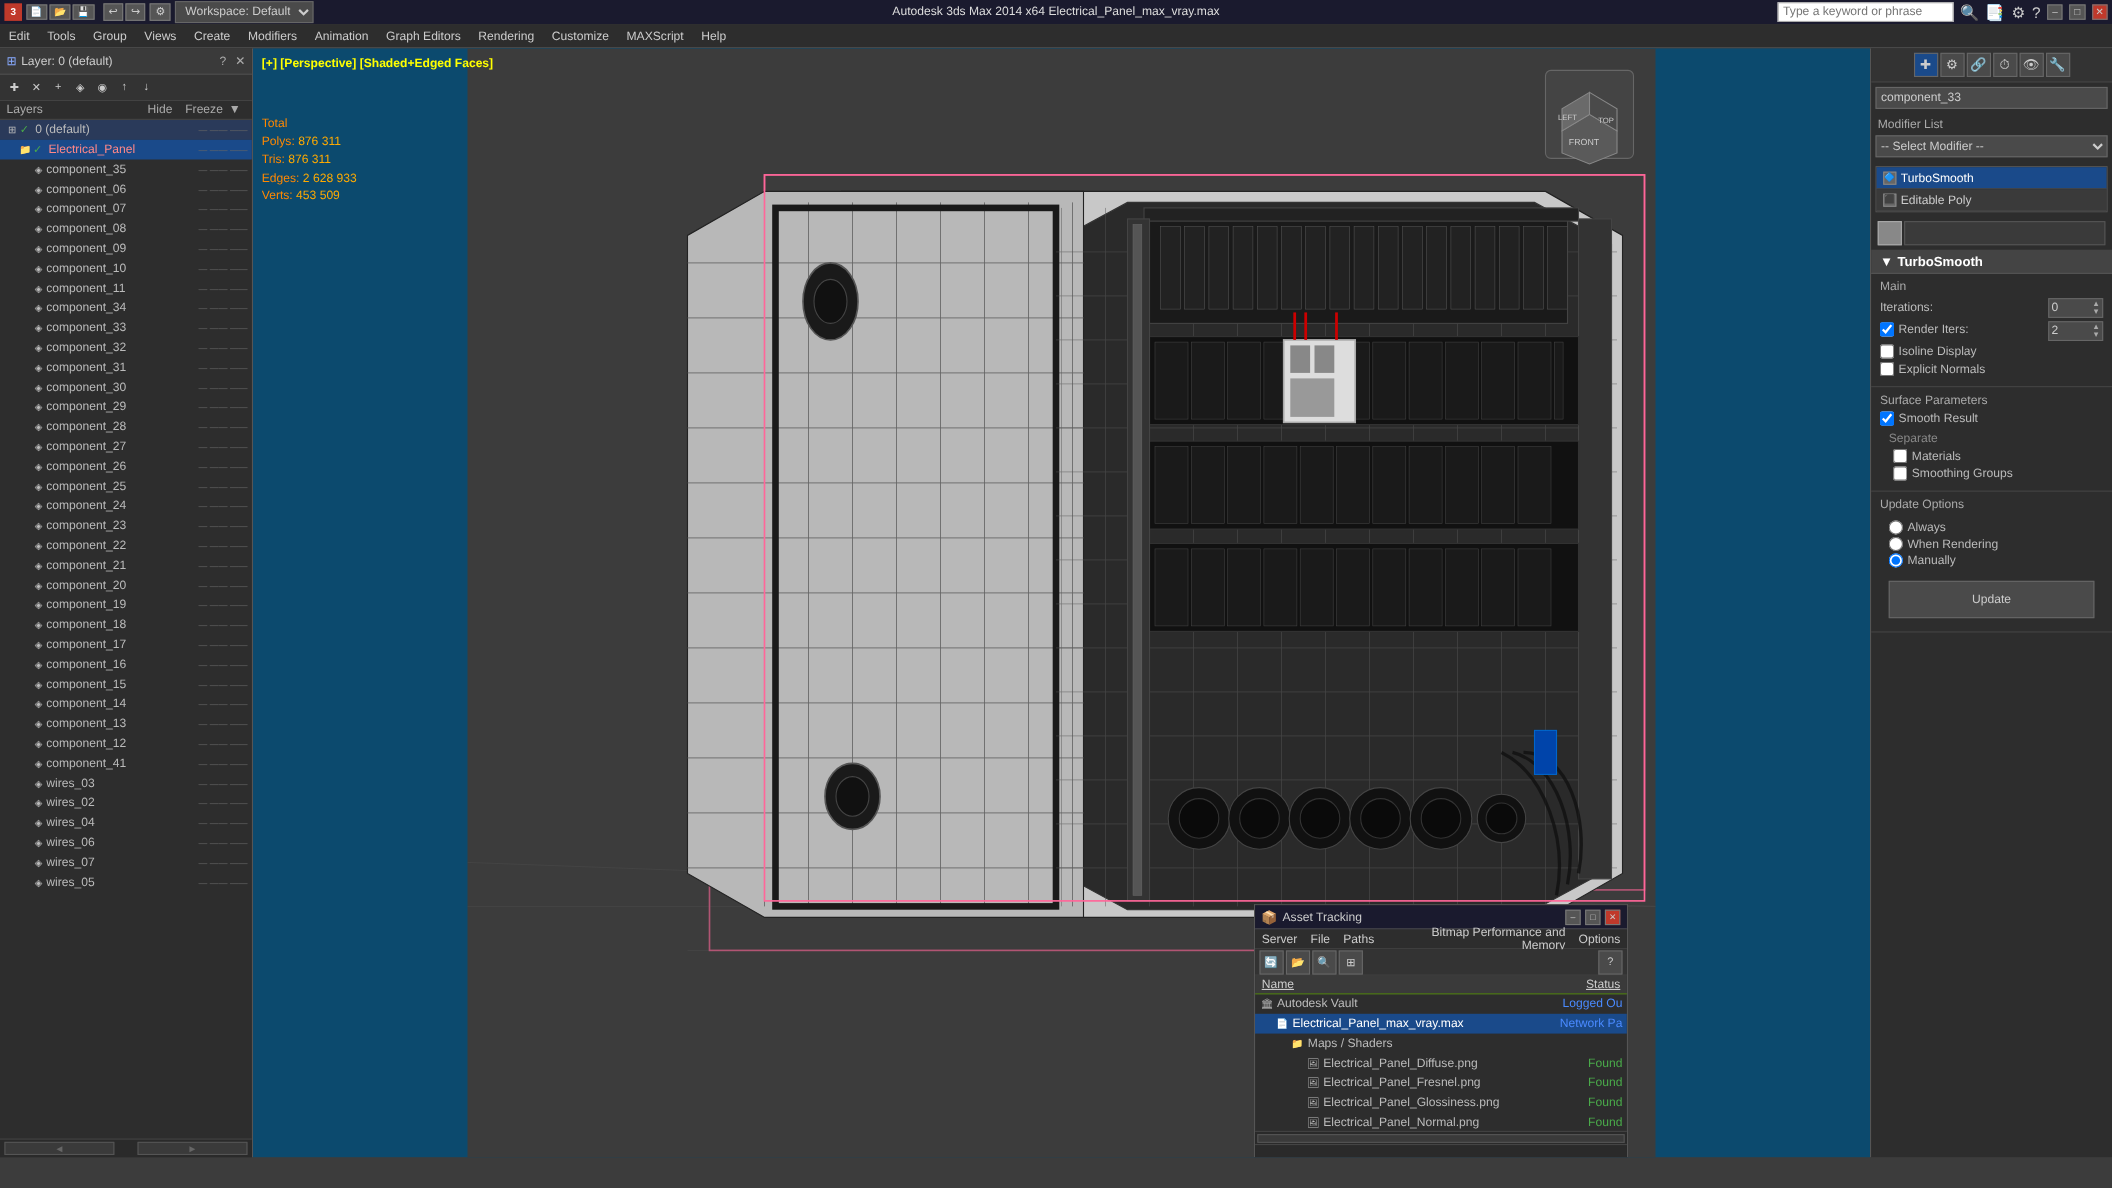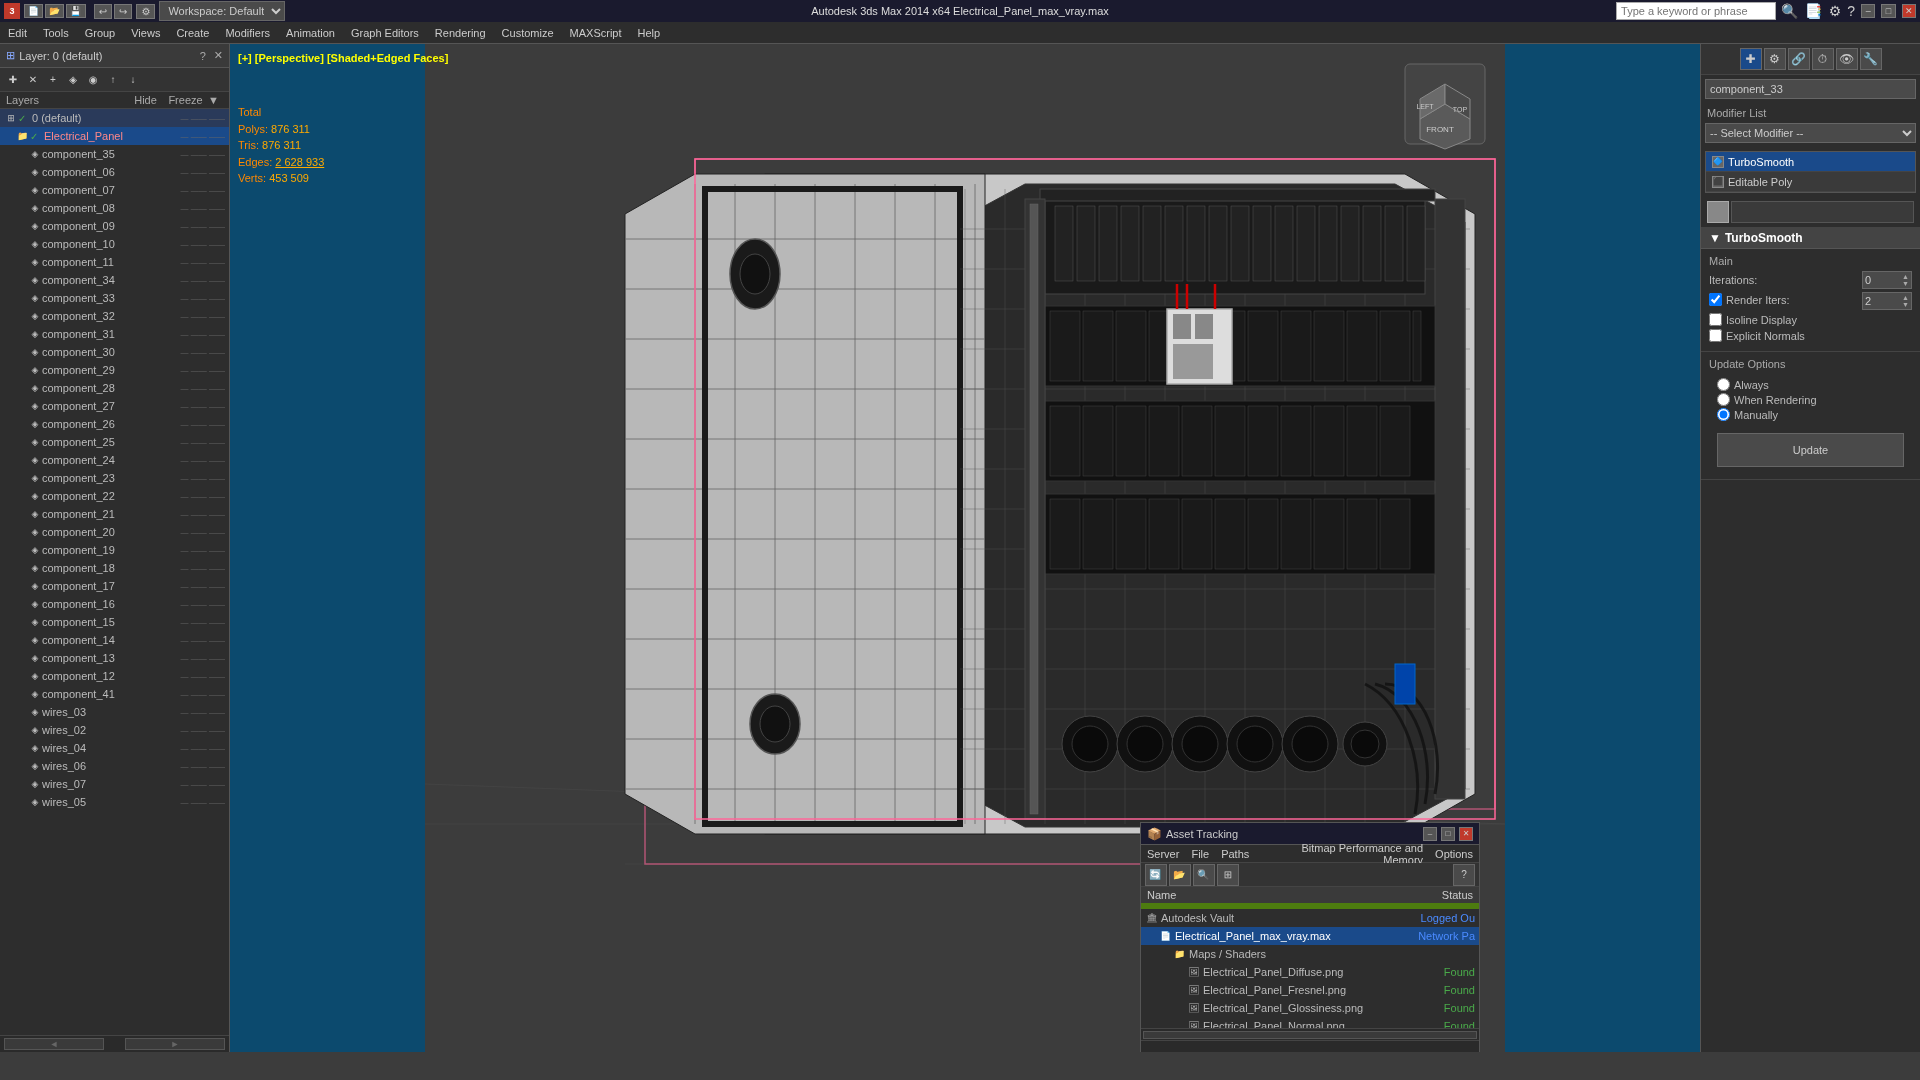--- a/index.html
+++ b/index.html
@@ -445,21 +445,22 @@
       padding: 0 4px;
       gap: 2px;
       border-bottom: 1px solid #444;
     }
 
     .asset-table-header {
       display: flex;
       align-items: center;
       padding: 2px 6px;
       background: #3a3a3a;
-      border-bottom: 6px solid #4d7c0f;
+      border-bottom: 1px solid #4d7c0f;
+      text-decoration: underline;
     }
     .asset-col-name { flex: 1; font-size: 11px; color: #ccc; }
     .asset-col-status { width: 80px; font-size: 11px; color: #ccc; text-align: right; }
 
     .asset-list {
       flex: 1;
       overflow-y: auto;
       overflow-x: auto;
     }
     .asset-list::-webkit-scrollbar { width: 8px; height: 8px; }
@@ -890,21 +891,21 @@
       <div class="layer-scroll-btn">►</div>
     </div>
   </div>
 
   <div id="viewport">
     <div class="viewport-label">[+] [Perspective] [Shaded+Edged Faces]</div>
     <div class="stats-overlay">
       <div>Total</div>
       <div><span>Polys:</span> <span style="color:#ffaa00;">876 311</span></div>
       <div><span>Tris:</span> <span style="color:#ffaa00;">876 311</span></div>
-      <div><span>Edges:</span> <span style="color:#ffaa00;text-decoration:underline;">2 628 933</span></div>
+      <div><span>Edges:</span> <span style="color:#ffaa00;">2 628 933</span></div>
       <div><span>Verts:</span> <span style="color:#ffaa00;">453 509</span></div>
     </div>
 
     
     <svg class="vp-svg" xmlns="http://www.w3.org/2000/svg" viewBox="0 0 1080 1008">
 
       <rect width="1080" height="1008" fill="#3c3c3c"></rect>
 
       <g stroke="#555" stroke-width="0.5" opacity="0.6">
 
@@ -1265,20 +1266,38 @@
       <div class="ts-checkbox">
         <input type="checkbox" style="">
         <label>Isoline Display</label>
       </div>
       <div class="ts-checkbox">
         <input type="checkbox" style="">
         <label>Explicit Normals</label>
       </div>
     </div>
 
+    <div class="ts-section">
+      <div class="ts-section-title">Surface Parameters</div>
+      <div class="ts-checkbox">
+        <input type="checkbox" checked="" style="">
+        <label>Smooth Result</label>
+      </div>
+      <div class="ts-sep-row">
+        <span class="ts-sep-label">Separate</span>
+      </div>
+      <div class="ts-checkbox" style="padding-left:12px;">
+        <input type="checkbox" style="">
+        <label>Materials</label>
+      </div>
+      <div class="ts-checkbox" style="padding-left:12px;">
+        <input type="checkbox" style="">
+        <label>Smoothing Groups</label>
+      </div>
+    </div>
 
     <div class="ts-section">
       <div class="ts-section-title">Update Options</div>
       <div class="ts-radio-group">
         <div class="ts-radio">
           <input type="radio" name="update" style="">
           <label>Always</label>
         </div>
         <div class="ts-radio">
           <input type="radio" name="update" style="">

